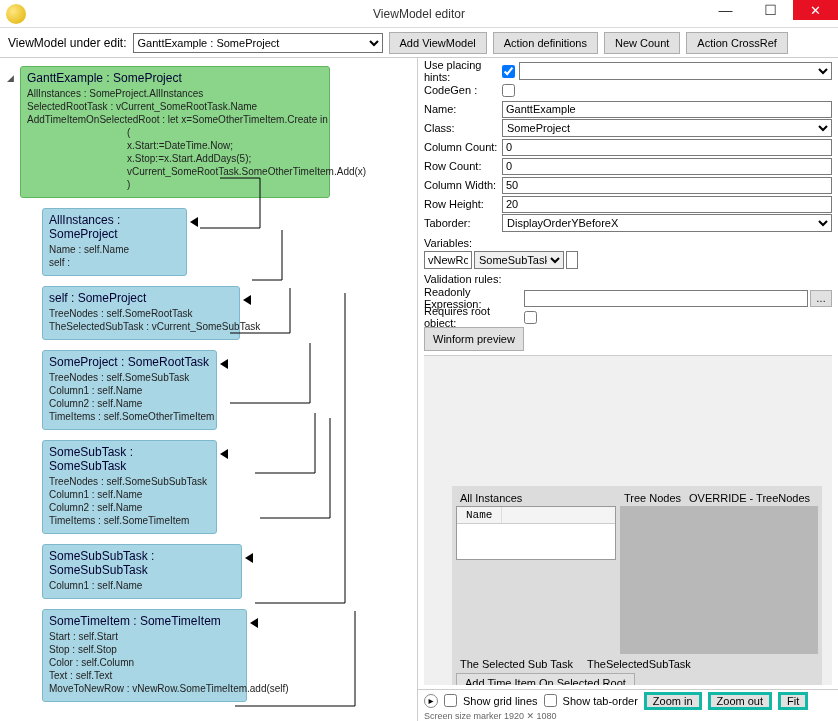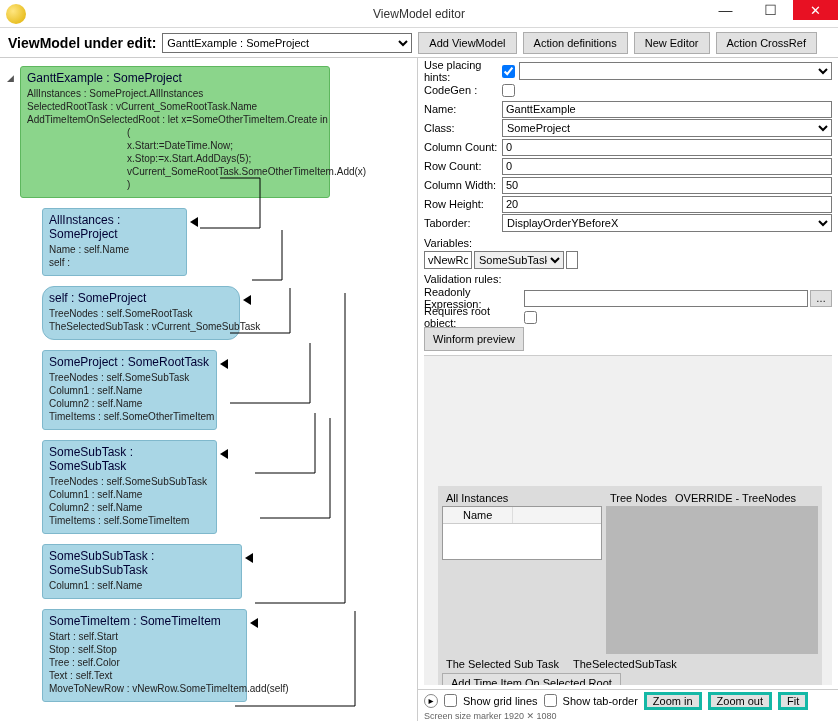--- a/index.html
+++ b/index.html
@@ -9,21 +9,21 @@
 .titlebar { height: 28px; background: #fff; border-bottom: 1px solid #d9d9d9; display: flex; align-items: center; position: relative; }
 .titlebar .icon { width: 20px; height: 20px; margin: 0 6px; border-radius: 50%; background: radial-gradient(circle at 35% 35%, #ffe680, #e0b000); display:inline-block; }
 .titlebar .title { position:absolute; left:50%; transform:translateX(-50%); font-size: 12px; color:#333; }
 .titlebar .controls { position:absolute; right:0; top:0; display:flex; }
 .titlebar .controls div { width: 45px; height: 20px; display:flex; align-items:center; justify-content:center; font-size:14px; }
 .titlebar .controls .min, .titlebar .controls .max { color:#333; }
 .titlebar .controls .close { background:#e81123; color:#fff; width:45px; height:20px; font-size:13px; }
 
 
 .toolbar { height: 30px; display:flex; align-items:center; gap:6px; padding: 3px 8px; border-bottom:1px solid #ccc; }
-.toolbar label { font-size: 14px; font-weight: bold; }
+.toolbar label { font-size: 12px; }
 .toolbar select { flex: 0 0 250px; height: 20px; font-size: 11px; border:1px solid #707070; background:#fff; }
 .toolbar button { height: 22px; padding: 0 10px; font-size: 11px; background: #e1e1e1; border:1px solid #adadad; white-space:nowrap; }
 
 
 .main { display:flex; height: calc(721px - 28px - 30px); }
 .left { width: 418px; border-right:1px solid #ccc; overflow:hidden; position:relative; background:#fff; }
 .right { flex:1; overflow:hidden; display:flex; flex-direction:column; }
 
 
 .diagram { padding: 8px 8px 0 20px; position:relative; }
@@ -48,28 +48,28 @@
 .btn-small { height:24px; font-size:11px; background:#e1e1e1; border:1px solid #adadad; padding:0 8px; }
 .var-row { display:flex; align-items:center; gap:2px; padding:2px 6px; }
 .var-row input { height:18px; border:1px solid #7a7a7a; font-size:11px; padding:0 3px; width:48px; }
 .var-row select { height:18px; border:1px solid #7a7a7a; font-size:11px; width:90px; }
 .var-row .spacer { width:12px; height:18px; border:1px solid #7a7a7a; background:#fff; }
 .section-label { font-size:11px; padding:2px 6px 0 6px; }
 .ellipsis-btn { width:22px; height:17px; background:#e1e1e1; border:1px solid #adadad; font-size:10px; margin-left:2px; display:flex; align-items:center; justify-content:center; }
 
 
 .preview-area { flex:1; border-top:1px solid #ccc; background:#f0f0f0; position:relative; margin:2px 6px 4px 6px; overflow:hidden; }
-.preview-inner { position:absolute; left:14px; top:130px; right:10px; }
+.preview-inner { position:absolute; left:28px; top:130px; right:10px; }
 .pv-panel { background:#dcdcdc; padding:4px; }
 .pv-row { display:flex; gap:4px; }
 .pv-box { background:#fff; border:1px solid #999; }
 .pv-header { font-size:11px; padding:2px 4px; }
 .pv-btn { height:20px; font-size:11px; background:#e1e1e1; border:1px solid #adadad; padding:0 8px; margin:1px 0; display:block; }
 .pv-table-head { display:flex; background:#f4f4f4; border-bottom:1px solid #ccc; font-size:11px; }
-.pv-table-head span { padding:2px 20px; border-right:1px solid #ddd; }
+.pv-table-head span { padding:2px 9px; border-right:1px solid #ddd;font-family:Liberation Mono, monospace; }
 
 
 .bottombar { height:22px; border-top:1px solid #ccc; display:flex; align-items:center; gap:6px; padding:0 6px; font-size:11px; }
 .bottombar .circ { width:14px; height:14px; border:1px solid #888; border-radius:50%; display:flex; align-items:center; justify-content:center; font-size:10px; }
 .bottombar button { height:18px; font-size:11px; background:#e1e1e1; border:3px solid #14b8a6; padding:0 6px; }
 .screensize { font-size:9px; color:#666; padding-left:6px; }
 </style>
 </head>
 <body>
 
@@ -81,21 +81,21 @@
     <div class="max">☐</div>
     <div class="close">✕</div>
   </div>
 </div>
 
 <div class="toolbar">
   <label>ViewModel under edit:</label>
   <select><option>GanttExample : SomeProject</option></select>
   <button>Add ViewModel</button>
   <button>Action definitions</button>
-  <button>New Editor</button>
+  <button>New Count</button>
   <button>Action CrossRef</button>
 </div>
 
 <div class="main">
 
   <div class="left">
     <div class="diagram">
       <div class="node green">
         <span class="tri">◢</span>
         <h4>GanttExample : SomeProject</h4>
@@ -110,21 +110,21 @@
       </div>
 
       <div class="indent">
         <div class="node blue" style="width:145px;">
           <div class="arrow-in"></div>
           <h4>AllInstances : SomeProject</h4>
           <div class="line">Name : self.Name</div>
           <div class="line">self :</div>
         </div>
 
-        <div class="node blue" style="width:198px;border-radius:12px;">
+        <div class="node blue" style="width:198px;">
           <div class="arrow-in"></div>
           <h4>self : SomeProject</h4>
           <div class="line">TreeNodes : self.SomeRootTask</div>
           <div class="line">TheSelectedSubTask : vCurrent_SomeSubTask</div>
         </div>
 
         <div class="node blue" style="width:175px;">
           <div class="arrow-in"></div>
           <h4>SomeProject : SomeRootTask</h4>
           <div class="line">TreeNodes : self.SomeSubTask</div>
@@ -146,21 +146,21 @@
           <div class="arrow-in"></div>
           <h4>SomeSubSubTask : SomeSubSubTask</h4>
           <div class="line">Column1 : self.Name</div>
         </div>
 
         <div class="node blue" style="width:205px;">
           <div class="arrow-in"></div>
           <h4>SomeTimeItem : SomeTimeItem</h4>
           <div class="line">Start : self.Start</div>
           <div class="line">Stop : self.Stop</div>
-          <div class="line">Tree : self.Color</div>
+          <div class="line">Color : self.Column</div>
           <div class="line">Text : self.Text</div>
           <div class="line">MoveToNewRow : vNewRow.SomeTimeItem.add(self)</div>
         </div>
 
       </div>
 
       <svg class="connectors" width="418" height="700">
         <g stroke="#000" fill="none" stroke-width="1">
           <path d="M200 170 h60 v-50 h-40"></path>
           <path d="M252 222 h30 v-50"></path>

